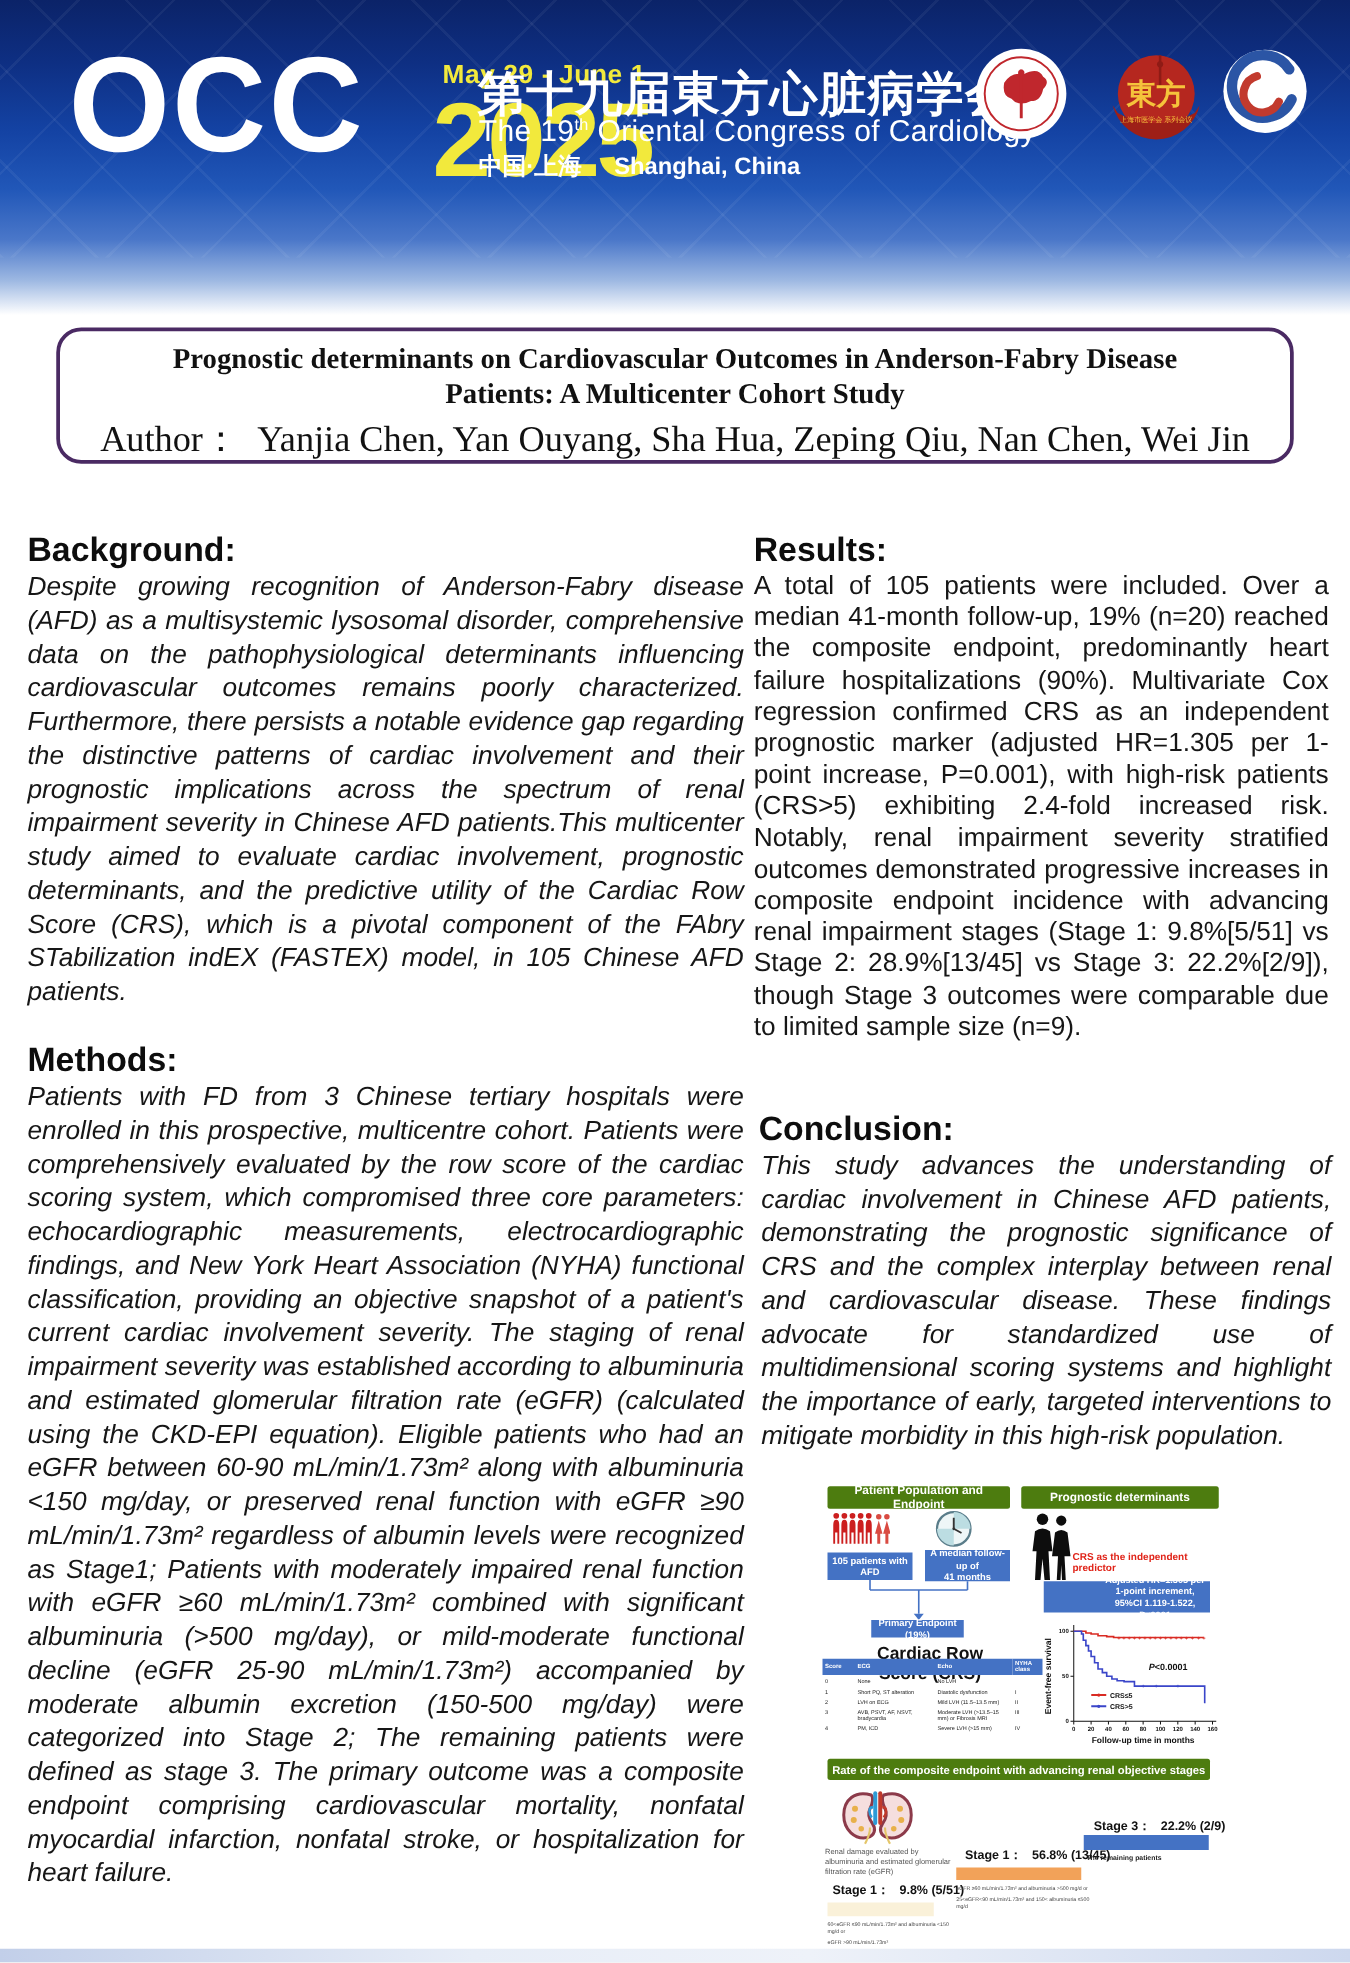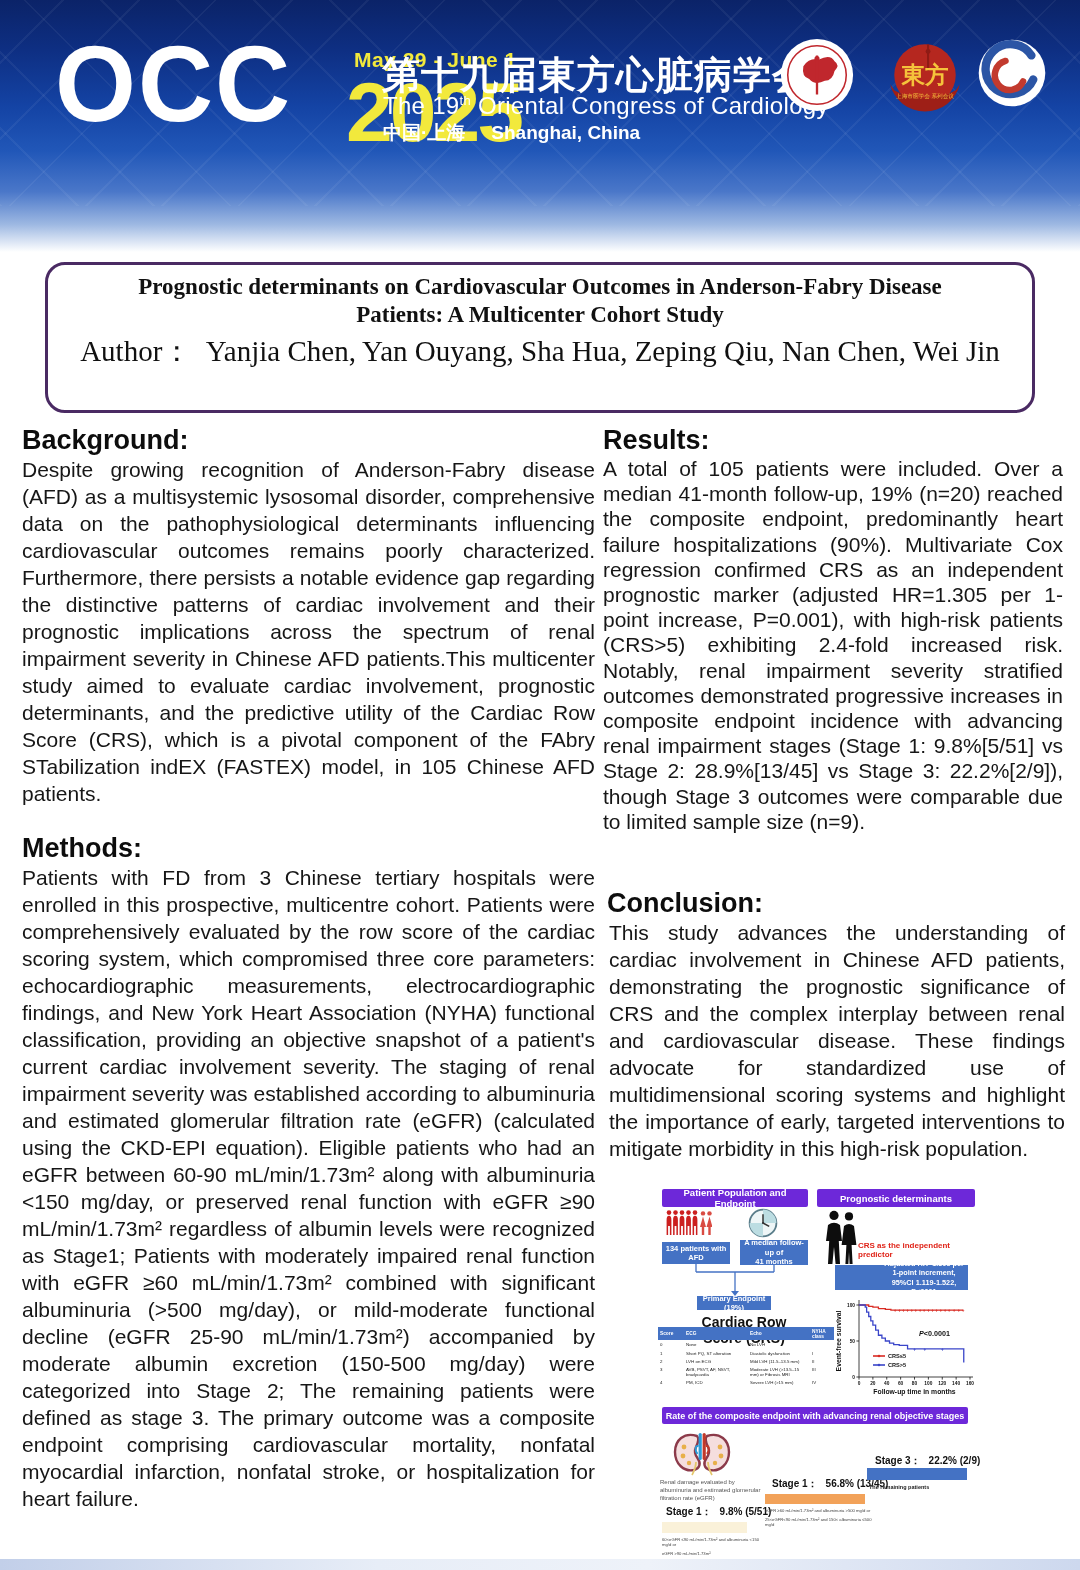--- a/index.html
+++ b/index.html
@@ -41,39 +41,39 @@
     font-weight:500; letter-spacing:0.3px; white-space:nowrap;
   }
   .en-title sup { font-size:13px; }
   .loc-line {
     position:absolute; left:383px; top:120px; font-size:19px; color:#ffffff; font-weight:600;
   }
   .loc-line .loc-en { margin-left:26px; }
   .logo-badge { position:absolute; top:36px; }
   
   .title-box {
-    position:absolute; left:45px; top:262px; width:990px; height:151px;
+    position:absolute; left:45px; top:262px; width:990px; height:109px;
     border:3px solid #4a2a63; border-radius:20px; background:#ffffff;
     font-family:"Liberation Serif", serif; text-align:center; padding-top:8px;
   }
   .poster-title { font-size:23px; font-weight:700; line-height:28px; color:#111; }
   .author-line { font-size:29px; margin-top:3px; color:#111; }
   .inst-line { font-size:24px; line-height:28px; margin-top:2px; padding:0 6px; color:#111; }
   
   .sec-heading { position:absolute; font-size:27px; font-weight:700; color:#0d0d0d; }
   .sec-body {
     position:absolute; font-size:21px; color:#161616; text-align:justify;
   }
-  #bg-body, #methods-body, #concl-body { line-height:27px; }
+  #bg-body, #methods-body, #concl-body { line-height:27px;font-style:italic; }
   #results-body { line-height:25.2px; }
   
   .figure { position:absolute; left:648px; top:1183px; width:432px; height:386px; background:#fff; }
   .fig-el { position:absolute; }
   .panel-hdr {
-    background:#6d28d9; color:#fff; font-weight:700; text-align:center;
+    background:#4d7c0f; color:#fff; font-weight:700; text-align:center;
     display:flex; align-items:center; justify-content:center; border-radius:2px;
   }
   #p1hdr { left:14px; top:6px;  width:146px; height:18px; font-size:9.5px; }
   #p2hdr { left:169px; top:6px; width:158px; height:18px; font-size:9.5px; }
   #p3hdr { left:14px; top:224px; width:306px; height:17px; font-size:9px; }
   .blue-box {
     background:#4472c4; color:#fff; font-weight:700; text-align:center;
     display:flex; align-items:center; justify-content:center;
   }
   #boxPatients { left:14px; top:59px; width:68px; height:22px; font-size:7.5px; }
@@ -214,21 +214,21 @@
 
     <svg class="fig-el" id="clockIcon" width="30" height="30" viewBox="0 0 30 30">
       <circle cx="15" cy="15" r="13.4" fill="#eef6f7" stroke="#5a7d8a" stroke-width="1.8"></circle>
       <path d="M15,15 L15,1.6 A13.4,13.4 0 0 1 28.4,15 Z" fill="#bcdde2"></path>
       <path d="M15,15 L15,28.4 A13.4,13.4 0 0 1 1.6,15 Z" fill="#bcdde2"></path>
       <line x1="15" y1="15" x2="15" y2="6.2" stroke="#333" stroke-width="1.5"></line>
       <line x1="15" y1="15" x2="21.2" y2="18.4" stroke="#333" stroke-width="1.5"></line>
       <circle cx="15" cy="15" r="1.1" fill="#333"></circle>
     </svg>
 
-    <div class="fig-el blue-box" id="boxPatients">134 patients with AFD</div>
+    <div class="fig-el blue-box" id="boxPatients">105 patients with AFD</div>
     <div class="fig-el blue-box" id="boxFollow">
       <span>A median follow-up of</span>
       <span>41 months</span>
     </div>
 
     <svg class="fig-el" style="left:0; top:80px;" width="200" height="36" viewBox="0 0 200 36">
       <g stroke="#4472c4" stroke-width="1.3" fill="none">
         <path d="M48,1 V9"></path>
           <path d="M126,2 V9"></path>
           <path d="M48,9 H126"></path>

